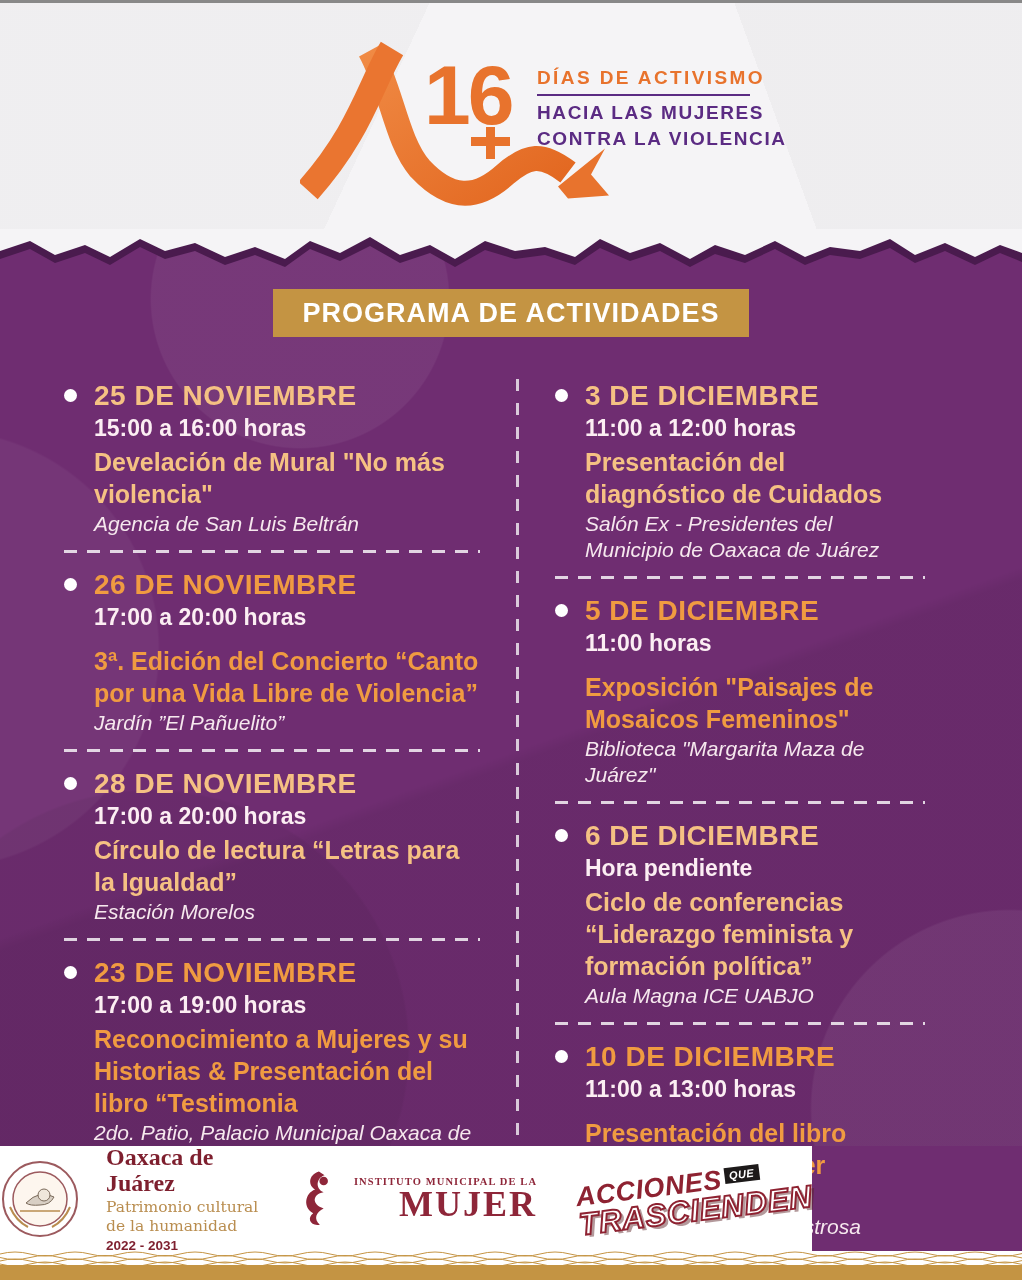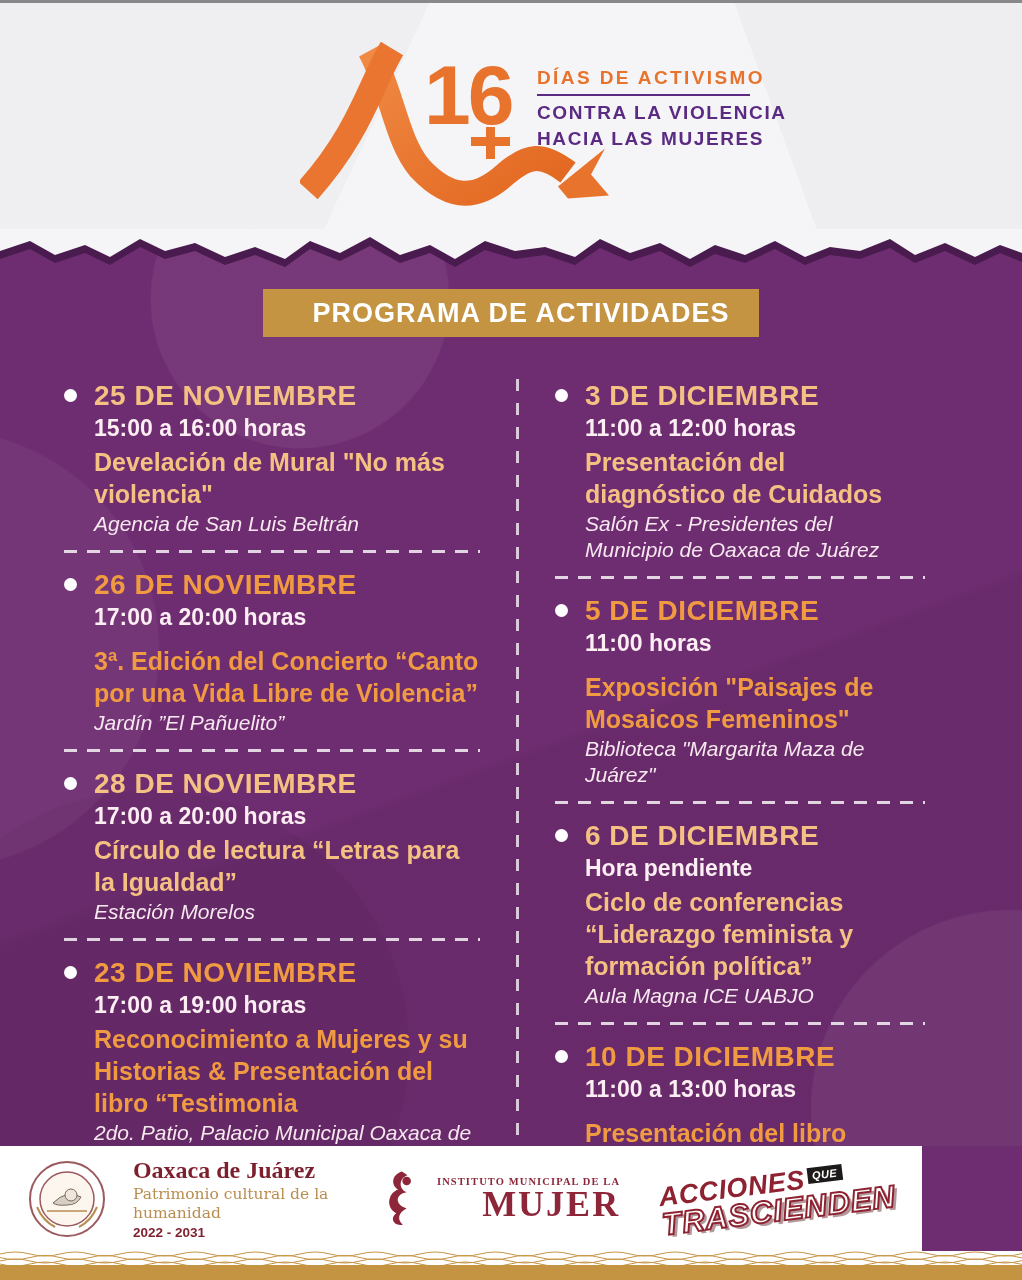--- a/index.html
+++ b/index.html
@@ -35,21 +35,21 @@
       radial-gradient(circle 150px at 300px 70px, rgba(255,255,255,0.055) 0 99%, rgba(255,255,255,0) 100%),
       radial-gradient(circle 220px at -60px 420px, rgba(255,255,255,0.045) 0 99%, rgba(255,255,255,0) 100%),
       radial-gradient(circle 200px at 1010px 880px, rgba(255,255,255,0.06) 0 99%, rgba(255,255,255,0) 100%),
       radial-gradient(circle 260px at 150px 820px, rgba(0,0,0,0.05) 0 99%, rgba(0,0,0,0) 100%),
       linear-gradient(160deg, rgba(0,0,0,0) 55%, rgba(0,0,0,0.06) 56%),
       #6f2d71;
   }
   .torn{position:absolute;top:0;left:0;display:block;}
   .banner{
     position:relative;margin:60px auto 0 auto;width:476px;height:48px;
-    background:#c49443;display:flex;align-items:center;justify-content:center;padding-left:20px;
+    background:#c49443;display:flex;align-items:center;justify-content:center;
   }
   .banner span{color:#ffffff;font-size:27px;font-weight:800;letter-spacing:1px;white-space:nowrap;}
   .cols{position:relative;display:flex;margin:42px 0 0 64px;width:894px;}
   .col{display:flex;flex-direction:column;}
   .col-left{width:452px;padding-right:36px;box-sizing:border-box;}
   .col-right{width:406px;padding-left:36px;box-sizing:border-box;}
   .vdash{
     width:3px;align-self:stretch;margin-bottom:20px;
     background:repeating-linear-gradient(180deg,rgba(255,255,255,0.75) 0 12px,rgba(255,255,255,0) 12px 24px);
   }
@@ -61,21 +61,21 @@
   .title.spaced{margin-top:13px;}
   .loc{margin:1px 0 0 0;font-size:21px;font-style:italic;line-height:26px;color:#f6e8ee;}
   .event[data-tone="peach"] .date,.event[data-tone="peach"] .title{color:#f5c183;}
   .event[data-tone="orange"] .date,.event[data-tone="orange"] .title{color:#f09b41;}
   .hdash{
     height:3px;margin:13px 0 15px 0;
     background:repeating-linear-gradient(90deg,rgba(255,255,255,0.8) 0 13px,rgba(255,255,255,0) 13px 23px);
   }
   
   .foot{
-    position:absolute;top:1143px;left:0;width:922px;height:105px;background:#ffffff;
+    position:absolute;top:1143px;left:0;width:812px;height:105px;background:#ffffff;
     display:flex;align-items:center;justify-content:center;gap:26px;
   }
   .seal{flex:0 0 auto;}
   .oax-text{width:222px;}
   .oax-title{font-family:"Liberation Serif", serif;font-weight:700;font-size:24px;color:#7e1f2e;line-height:26px;}
   .oax-sub{font-family:"DejaVu Serif", serif;font-size:15.5px;color:#b98d4f;line-height:19px;margin-top:2px;}
   .oax-years{font-size:13.5px;font-weight:800;color:#7e1f2e;margin-top:2px;}
   .mujer{display:flex;align-items:center;gap:18px;text-align:right;}
   .mujer-text .m1{font-family:"Liberation Serif", serif;font-size:10.5px;font-weight:700;letter-spacing:1.1px;color:#8e2639;white-space:nowrap;}
   .mujer-text .m2{font-family:"Liberation Serif", serif;font-size:36px;font-weight:700;letter-spacing:2px;color:#8e2639;line-height:34px;}
@@ -118,22 +118,22 @@
     </div>
     <div class="sixteen">
       <span>16</span>
       <span>
         <i class="fstem"></i><i class="fbar"></i>
       </span>
     </div>
     <div class="htext">
       <div class="ht1">DÍAS DE ACTIVISMO</div>
       <div class="hrule"></div>
+      <div class="ht2">HACIA LAS MUJERES</div>
       <div class="ht2">CONTRA LA VIOLENCIA</div>
-      <div class="ht2">HACIA LAS MUJERES</div>
     </div>
   </header>
 
   <section class="bodyp">
     <svg class="torn" width="1022" height="42" viewBox="0 0 1022 42">
       <path fill="#4a1b4e" d="M0,0 H1022 V33 L1000,24 L975,36 L945,22 L915,34 L890,19 L860,30 L830,26 L805,36 L775,20 L745,34 L715,25 L690,38 L660,22 L630,32 L600,19 L575,36 L545,26 L515,30 L485,21 L455,38 L430,24 L400,34 L370,17 L340,32 L310,20 L285,38 L255,26 L225,36 L195,22 L165,30 L140,18 L110,36 L85,24 L55,34 L30,20 L0,30 Z"></path>
       <path fill="#f5f4f6" d="M0,0 H1022 V24 L1000,16 L975,28 L945,14 L915,26 L890,10 L860,22 L830,18 L805,28 L775,12 L745,26 L715,16 L690,30 L660,14 L630,24 L600,10 L575,28 L545,18 L515,22 L485,12 L455,30 L430,16 L400,26 L370,8 L340,24 L310,12 L285,30 L255,18 L225,28 L195,14 L165,22 L140,10 L110,28 L85,16 L55,26 L30,12 L0,22 Z"></path>
     </svg>
 
     <div class="banner">

